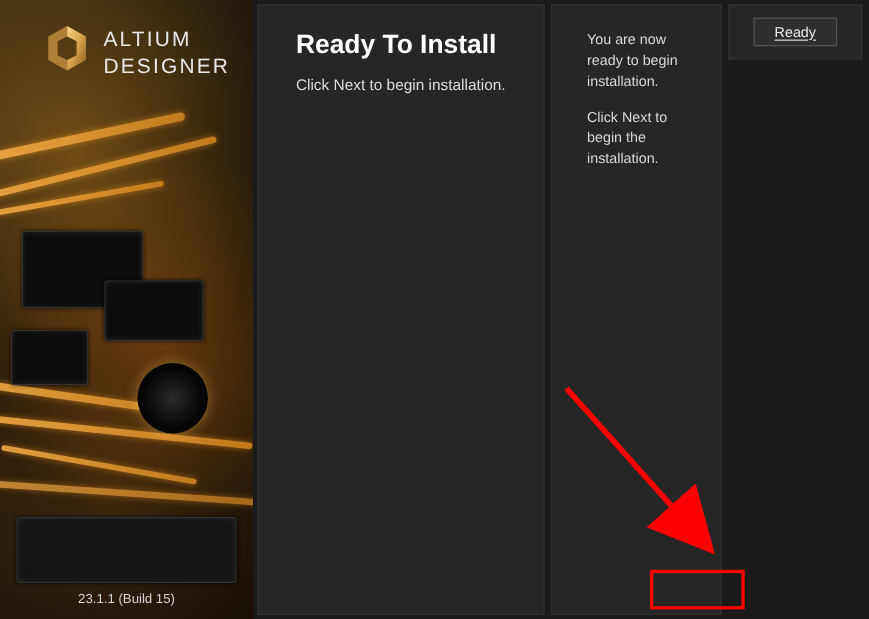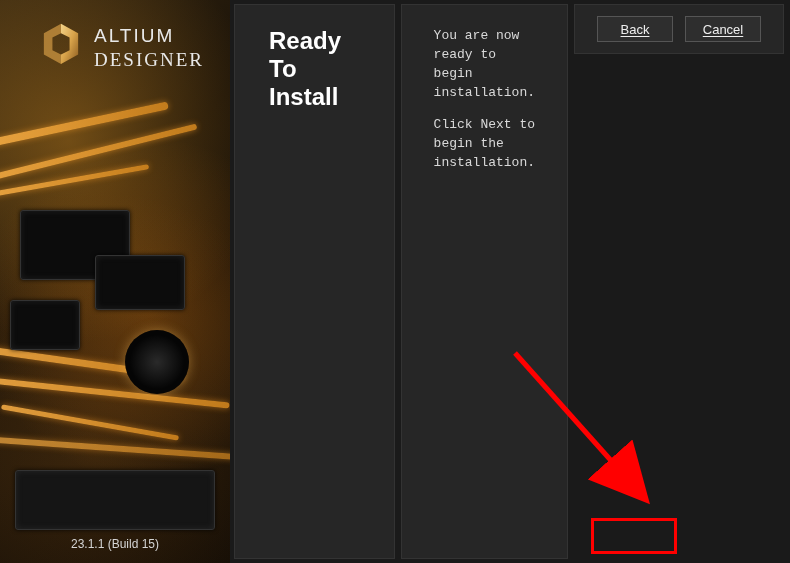--- a/index.html
+++ b/index.html
@@ -74,21 +74,21 @@
     z-index: 5;
   }
   .brand svg { width: 42px; height: 48px; }
   .brand-text {
     color: #e8e8e8;
     font-size: 19px;
     letter-spacing: 2px;
     line-height: 1.25;
     font-weight: 300;
   }
-  .brand-text .l2 { font-weight: 500; font-family: Liberation Serif, serif; }
+  .brand-text .l2 { font-weight: 500; }
   .version {
     position: absolute;
     bottom: 12px;
     left: 0; right: 0;
     text-align: center;
     color: #d4d4d4;
     font-size: 12px;
     z-index: 5;
   }
   
@@ -117,21 +117,20 @@
     font-size: 14px;
     font-weight: 300;
   }
   .body-panel {
     flex: 1;
     padding: 22px 32px;
     color: #d9d9d9;
     font-size: 13px;
     line-height: 1.45;
     position: relative;
-    font-family: Liberation Mono, monospace;
   }
   .body-panel p { margin-bottom: 14px; }
   .footer-panel {
     height: 50px;
     display: flex;
     justify-content: flex-end;
     align-items: center;
     padding: 0 22px;
     gap: 12px;
   }
@@ -209,30 +208,30 @@
       </div>
     </div>
 
     <div class="version">23.1.1 (Build 15)</div>
   </div>
 
   <div class="content">
 
     <div class="panel header-panel">
       <div class="title">Ready To Install</div>
+      <div class="subtitle">Click Next to begin installation.</div>
     </div>
 
     <div class="panel body-panel">
       <p>You are now ready to begin installation.</p>
       <p>Click Next to begin the installation.</p>
     </div>
 
     <div class="panel footer-panel">
-      <button class="btn">Back</button>
-      <button class="btn">Cancel</button>
+      <button class="btn">Ready</button>
     </div>
 
   </div>
 </div>
 
 <div class="highlight-box"></div>
 <svg class="arrow-anno" viewBox="0 0 200 180">
   <defs>
     <marker id="ah" markerWidth="12" markerHeight="12" refX="9" refY="6" orient="auto">
       <path d="M0,0 L12,6 L0,12 Z" fill="#ff0000"></path>

